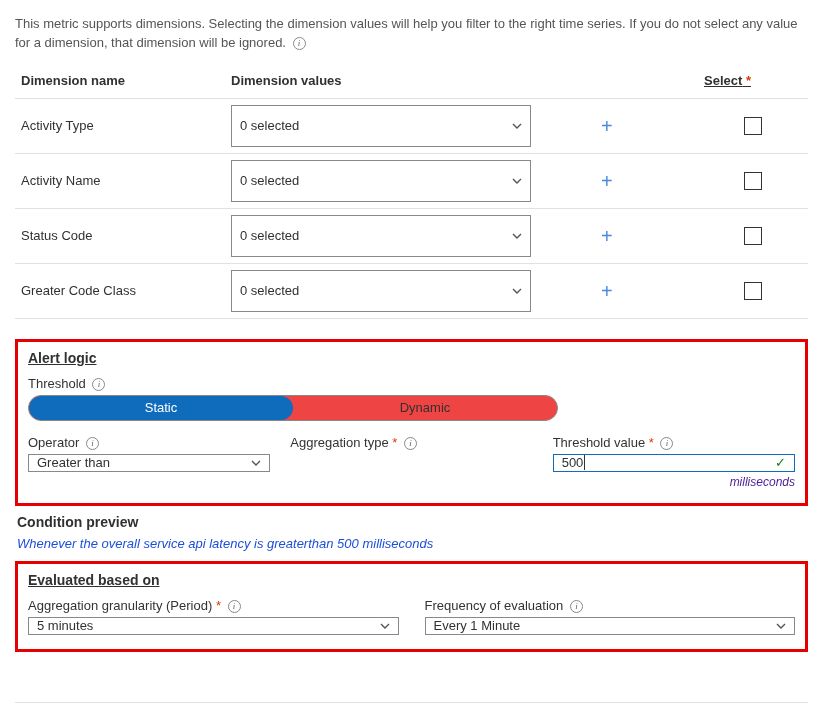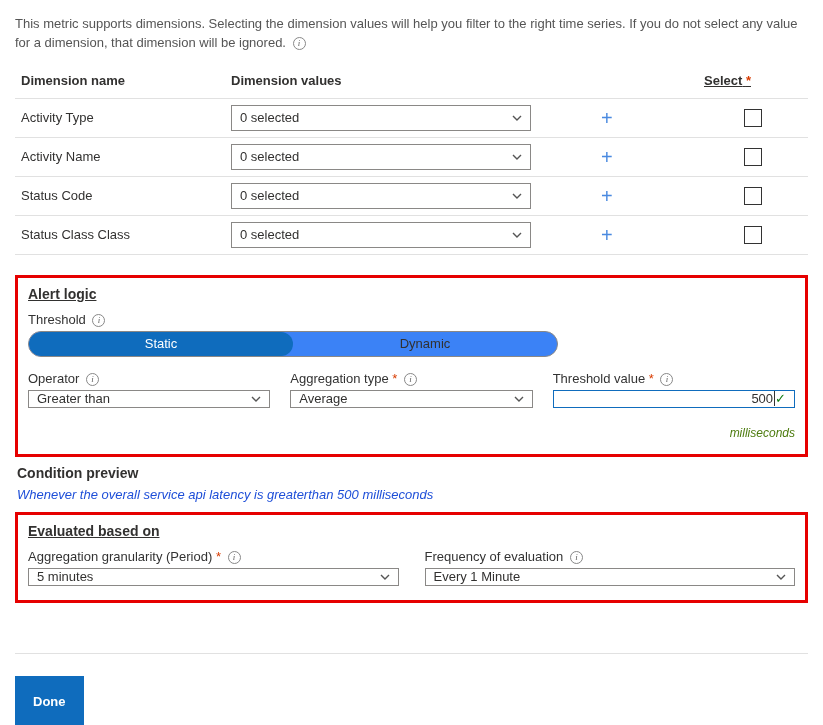--- a/index.html
+++ b/index.html
@@ -49,21 +49,21 @@
     border-bottom: 1px solid #e1e1e1;
     padding: 6px 6px;
     vertical-align: middle;
   }
   .th-select { text-align: center; width: 110px; text-decoration: underline; }
   .dim-select {
     display: flex;
     align-items: center;
     justify-content: space-between;
     border: 1px solid #8a8886;
-    height: 26px;
+    height: 42px;
     width: 300px;
     padding: 0 8px;
     background: #fff;
     cursor: pointer;
   }
   .chev {
     width: 10px; height: 10px;
     display: inline-block;
   }
   .chev svg { display:block; }
@@ -100,21 +100,21 @@
   }
   .toggle {
     display: flex;
     align-items: flex-end;
     border: 1px solid #8a8886;
     border-radius: 14px;
     width: 530px;
     height: 26px;
     margin: 4px 0 14px 0;
     overflow: hidden;
-    background: #3b82f6;
+    background: #ef4444;
   }
   .toggle-opt {
     flex: 1;
     text-align: center;
     font-size: 13px;
     line-height: 24px;
     cursor: pointer;
   }
   .toggle-opt.active {
     background: #0f6cbd;
@@ -134,30 +134,29 @@
     border: 1px solid #8a8886;
     height: 18px;
     padding: 0 8px;
     background: #fff;
     cursor: pointer;
     margin-top: 4px;
   }
   .input {
     border: 1px solid #0f6cbd;
     cursor: text;
-    justify-content: flex-end;
   }
   .input .val { border-right: 1px solid #333; padding-right: 1px; }
   .check-mark { color: #107c10; font-size: 13px; }
   .units {
     text-align: right;
     font-style: italic;
-    color: #4d7c0f;
+    color: #4c1d95;
     font-size: 12px;
-    margin-top: 18px;
+    margin-top: 3px;
   }
   .cond-preview-title {
     font-weight: 600;
     font-size: 14px;
     margin: 8px 0 6px 2px;
   }
   .cond-preview-text {
     font-style: italic;
     color: #1d4ed8;
     font-size: 13px;
@@ -249,21 +248,21 @@
               </svg>
             </span>
         </div>
       </td>
       <td><span class="plus">+</span></td>
       <td style="text-align:center;">
           <div class="checkbox"></div>
         </td>
     </tr>
     <tr>
-      <td>Status Class Class</td>
+      <td>Greater Code Class</td>
       <td>
         <div class="dim-select">
           <span>0 selected</span>
           <span class="chev">
               <svg viewBox="0 0 10 10">
                 <path d="M1 3 L5 7 L9 3" stroke="#555" stroke-width="1.4" fill="none"></path>
               </svg>
             </span>
         </div>
       </td>
@@ -300,28 +299,20 @@
               <path d="M1 3 L5 7 L9 3" stroke="#555" stroke-width="1.4" fill="none"></path>
             </svg>
           </span>
       </div>
     </div>
     <div class="col">
       <div class="label-row">
         <span>Aggregation type</span> <span class="req">*</span>
         <span class="info-icon">i</span>
       </div>
-      <div class="select">
-        <span>Average</span>
-        <span class="chev">
-            <svg viewBox="0 0 10 10">
-              <path d="M1 3 L5 7 L9 3" stroke="#555" stroke-width="1.4" fill="none"></path>
-            </svg>
-          </span>
-      </div>
     </div>
     <div class="col">
       <div class="label-row">
         <span>Threshold value</span> <span class="req">*</span>
         <span class="info-icon">i</span>
       </div>
       <div class="input">
         <span class="val">500</span>
         <span class="check-mark">✓</span>
       </div>

